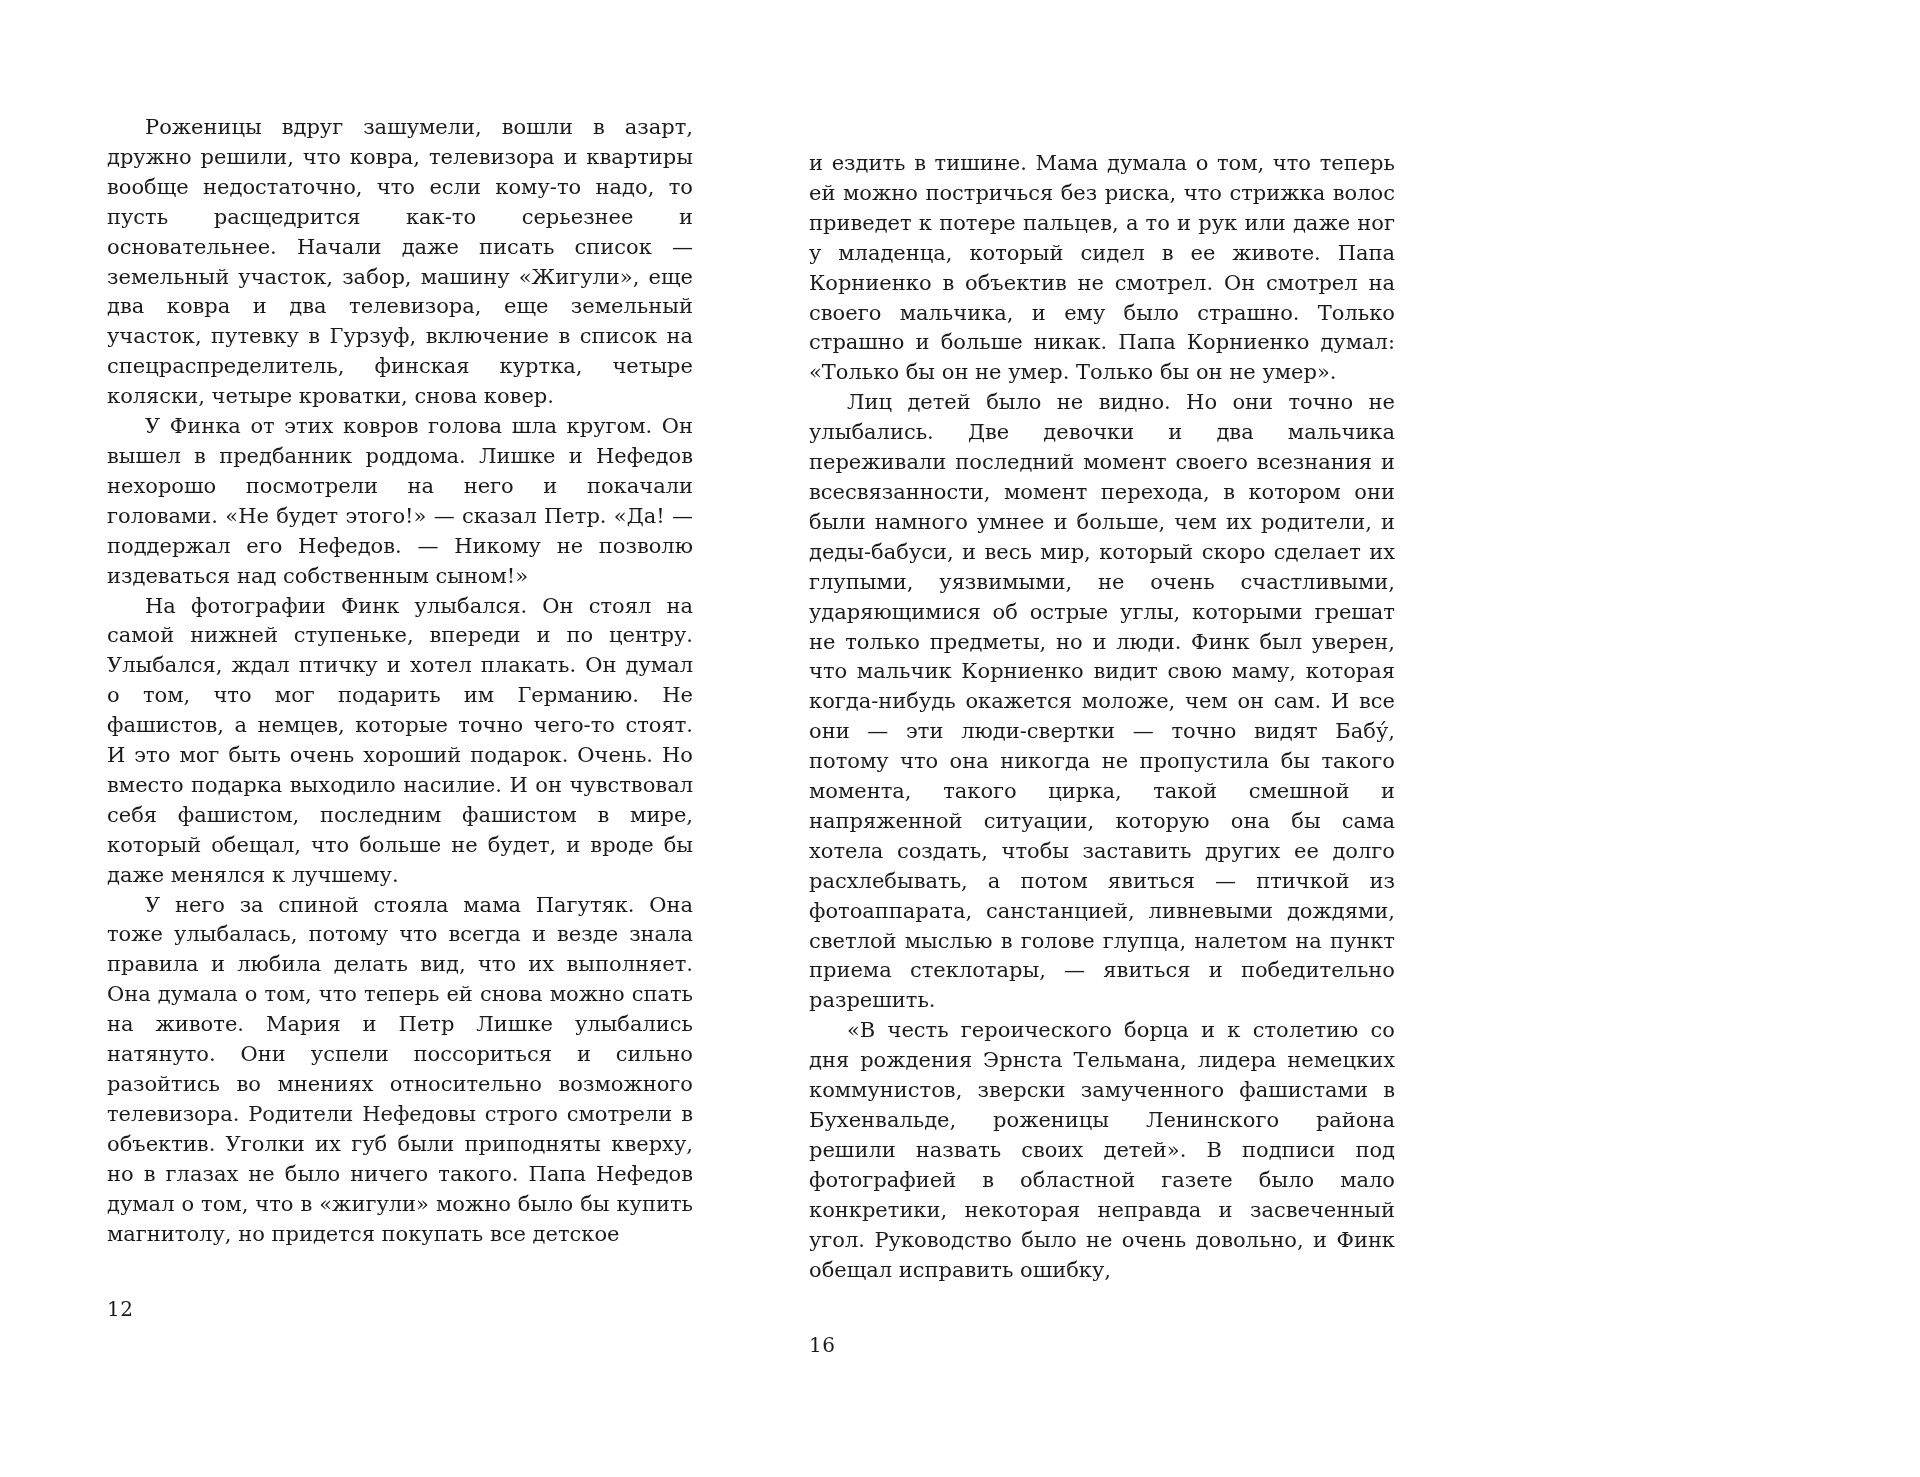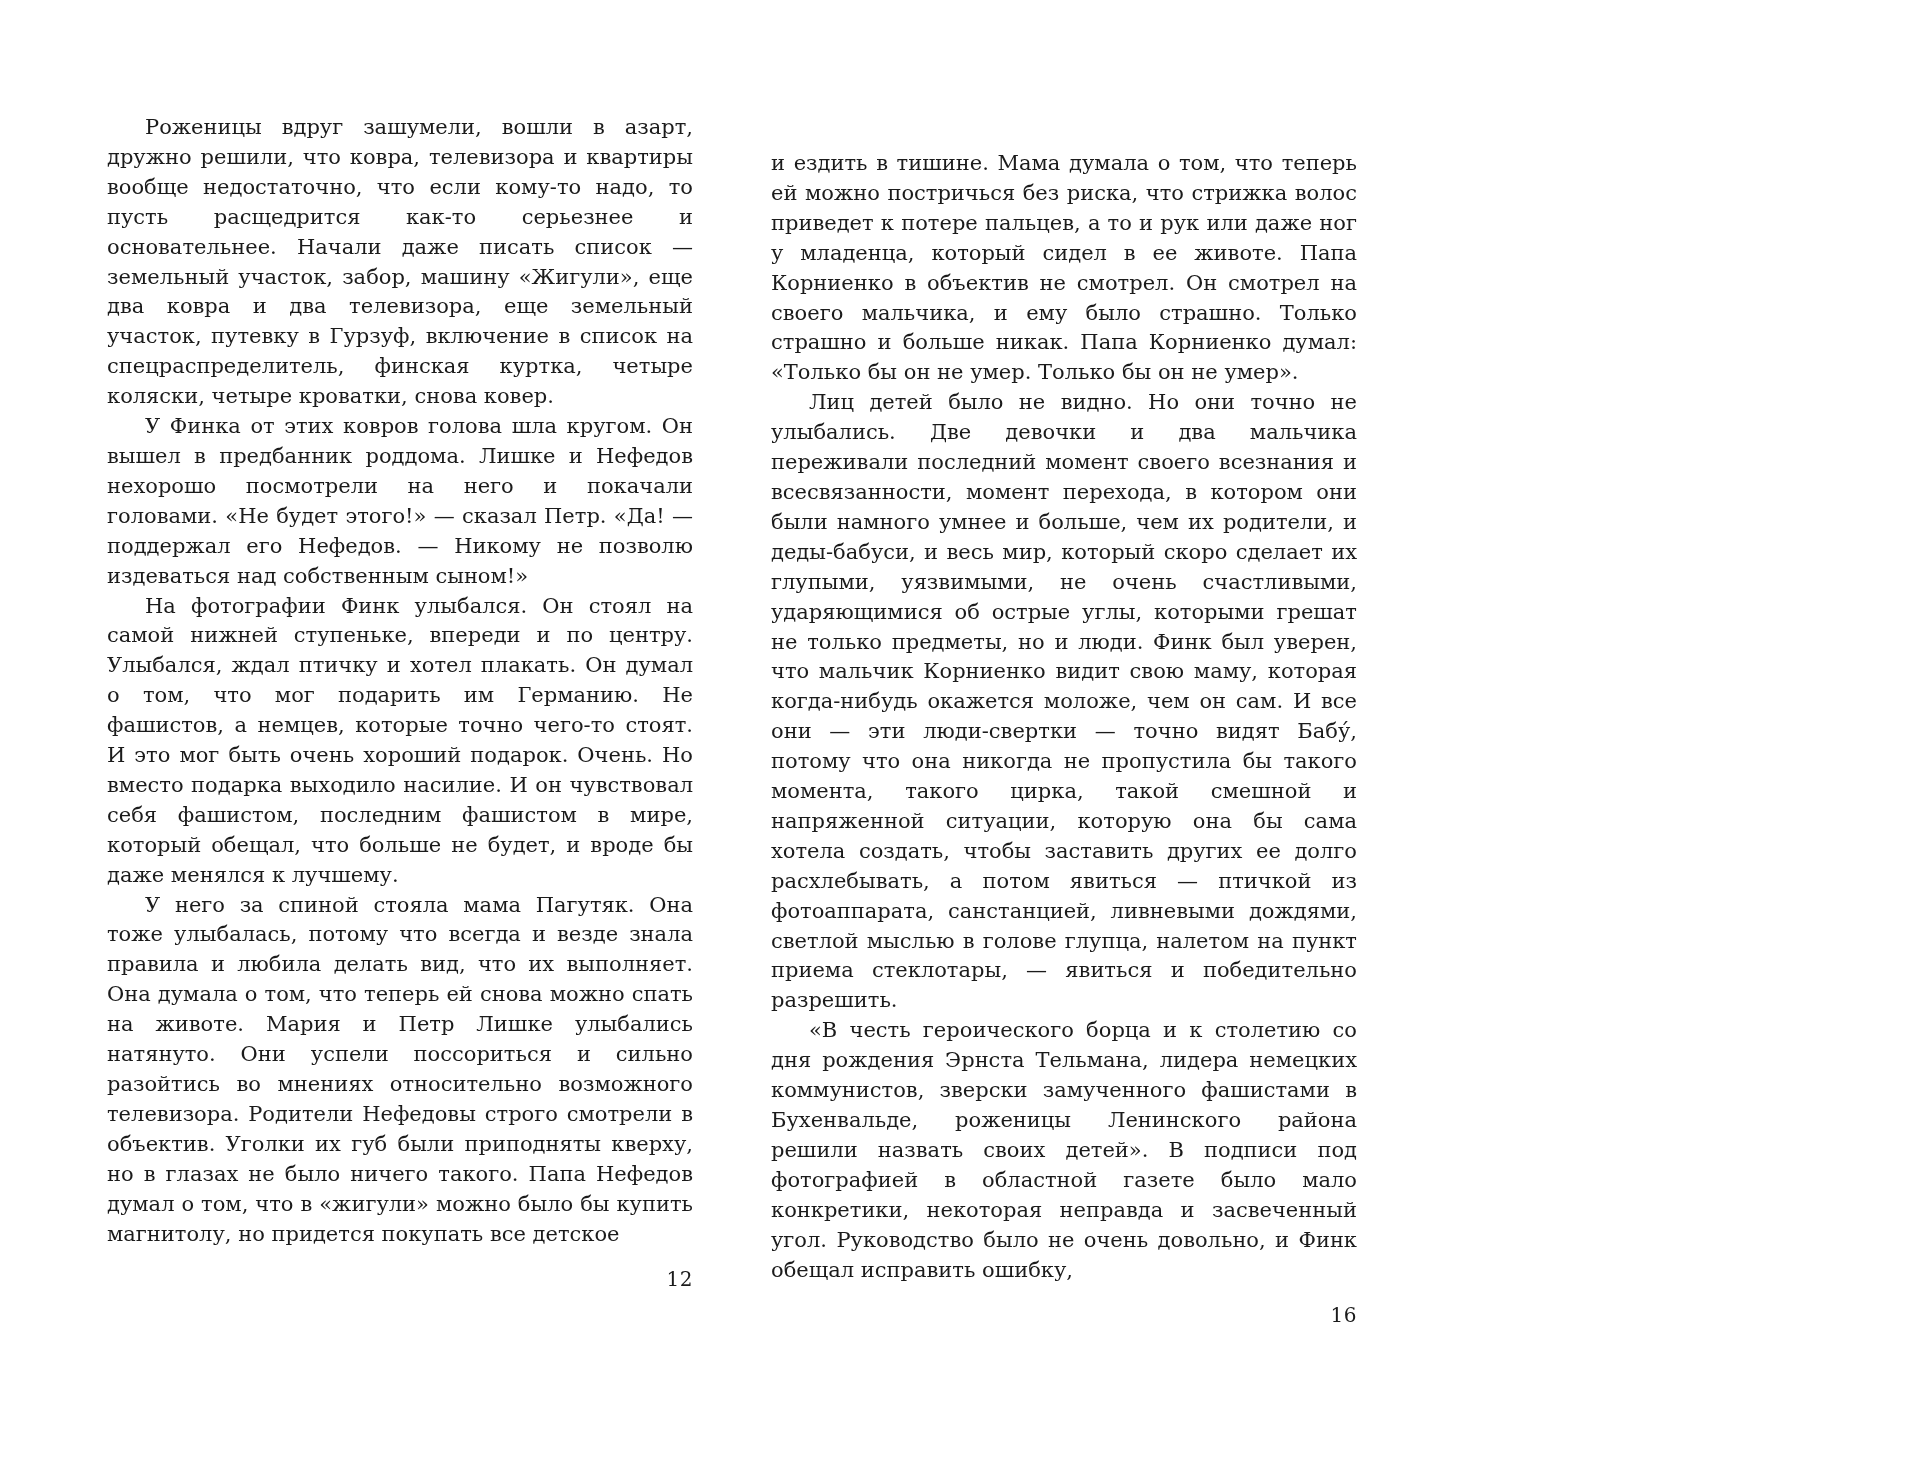--- a/index.html
+++ b/index.html
@@ -11,21 +11,21 @@
     height: 1477px;
     background: #ffffff;
     overflow: hidden;
     font-family: "DejaVu Serif", "Liberation Serif", serif;
     color: #1b1b1b;
   }
   .spread {
     box-sizing: border-box;
     display: flex;
     padding: 113px 0 0 107px;
-    gap: 78px;
+    gap: 116px;
   }
   .page {
     width: 586px;
     display: flex;
     flex-direction: column;
   }
   .page-text {
     font-size: 21px;
     line-height: 29.9px;
     text-align: justify;
@@ -35,22 +35,22 @@
   .page-text p {
     margin: 0;
     padding: 0;
     text-indent: 38px;
   }
   .page-text p.no-indent {
     text-indent: 0;
     margin-top: 36px;
   }
   .page-number {
-    margin-top: 18px;
-    text-align: right;
+    margin-top: 48px;
+    text-align: left;
     font-size: 20px;
     letter-spacing: 0.5px;
     color: #1b1b1b;
   }
 </style>
 </head>
 <body>
 
 <div class="spread">
 

